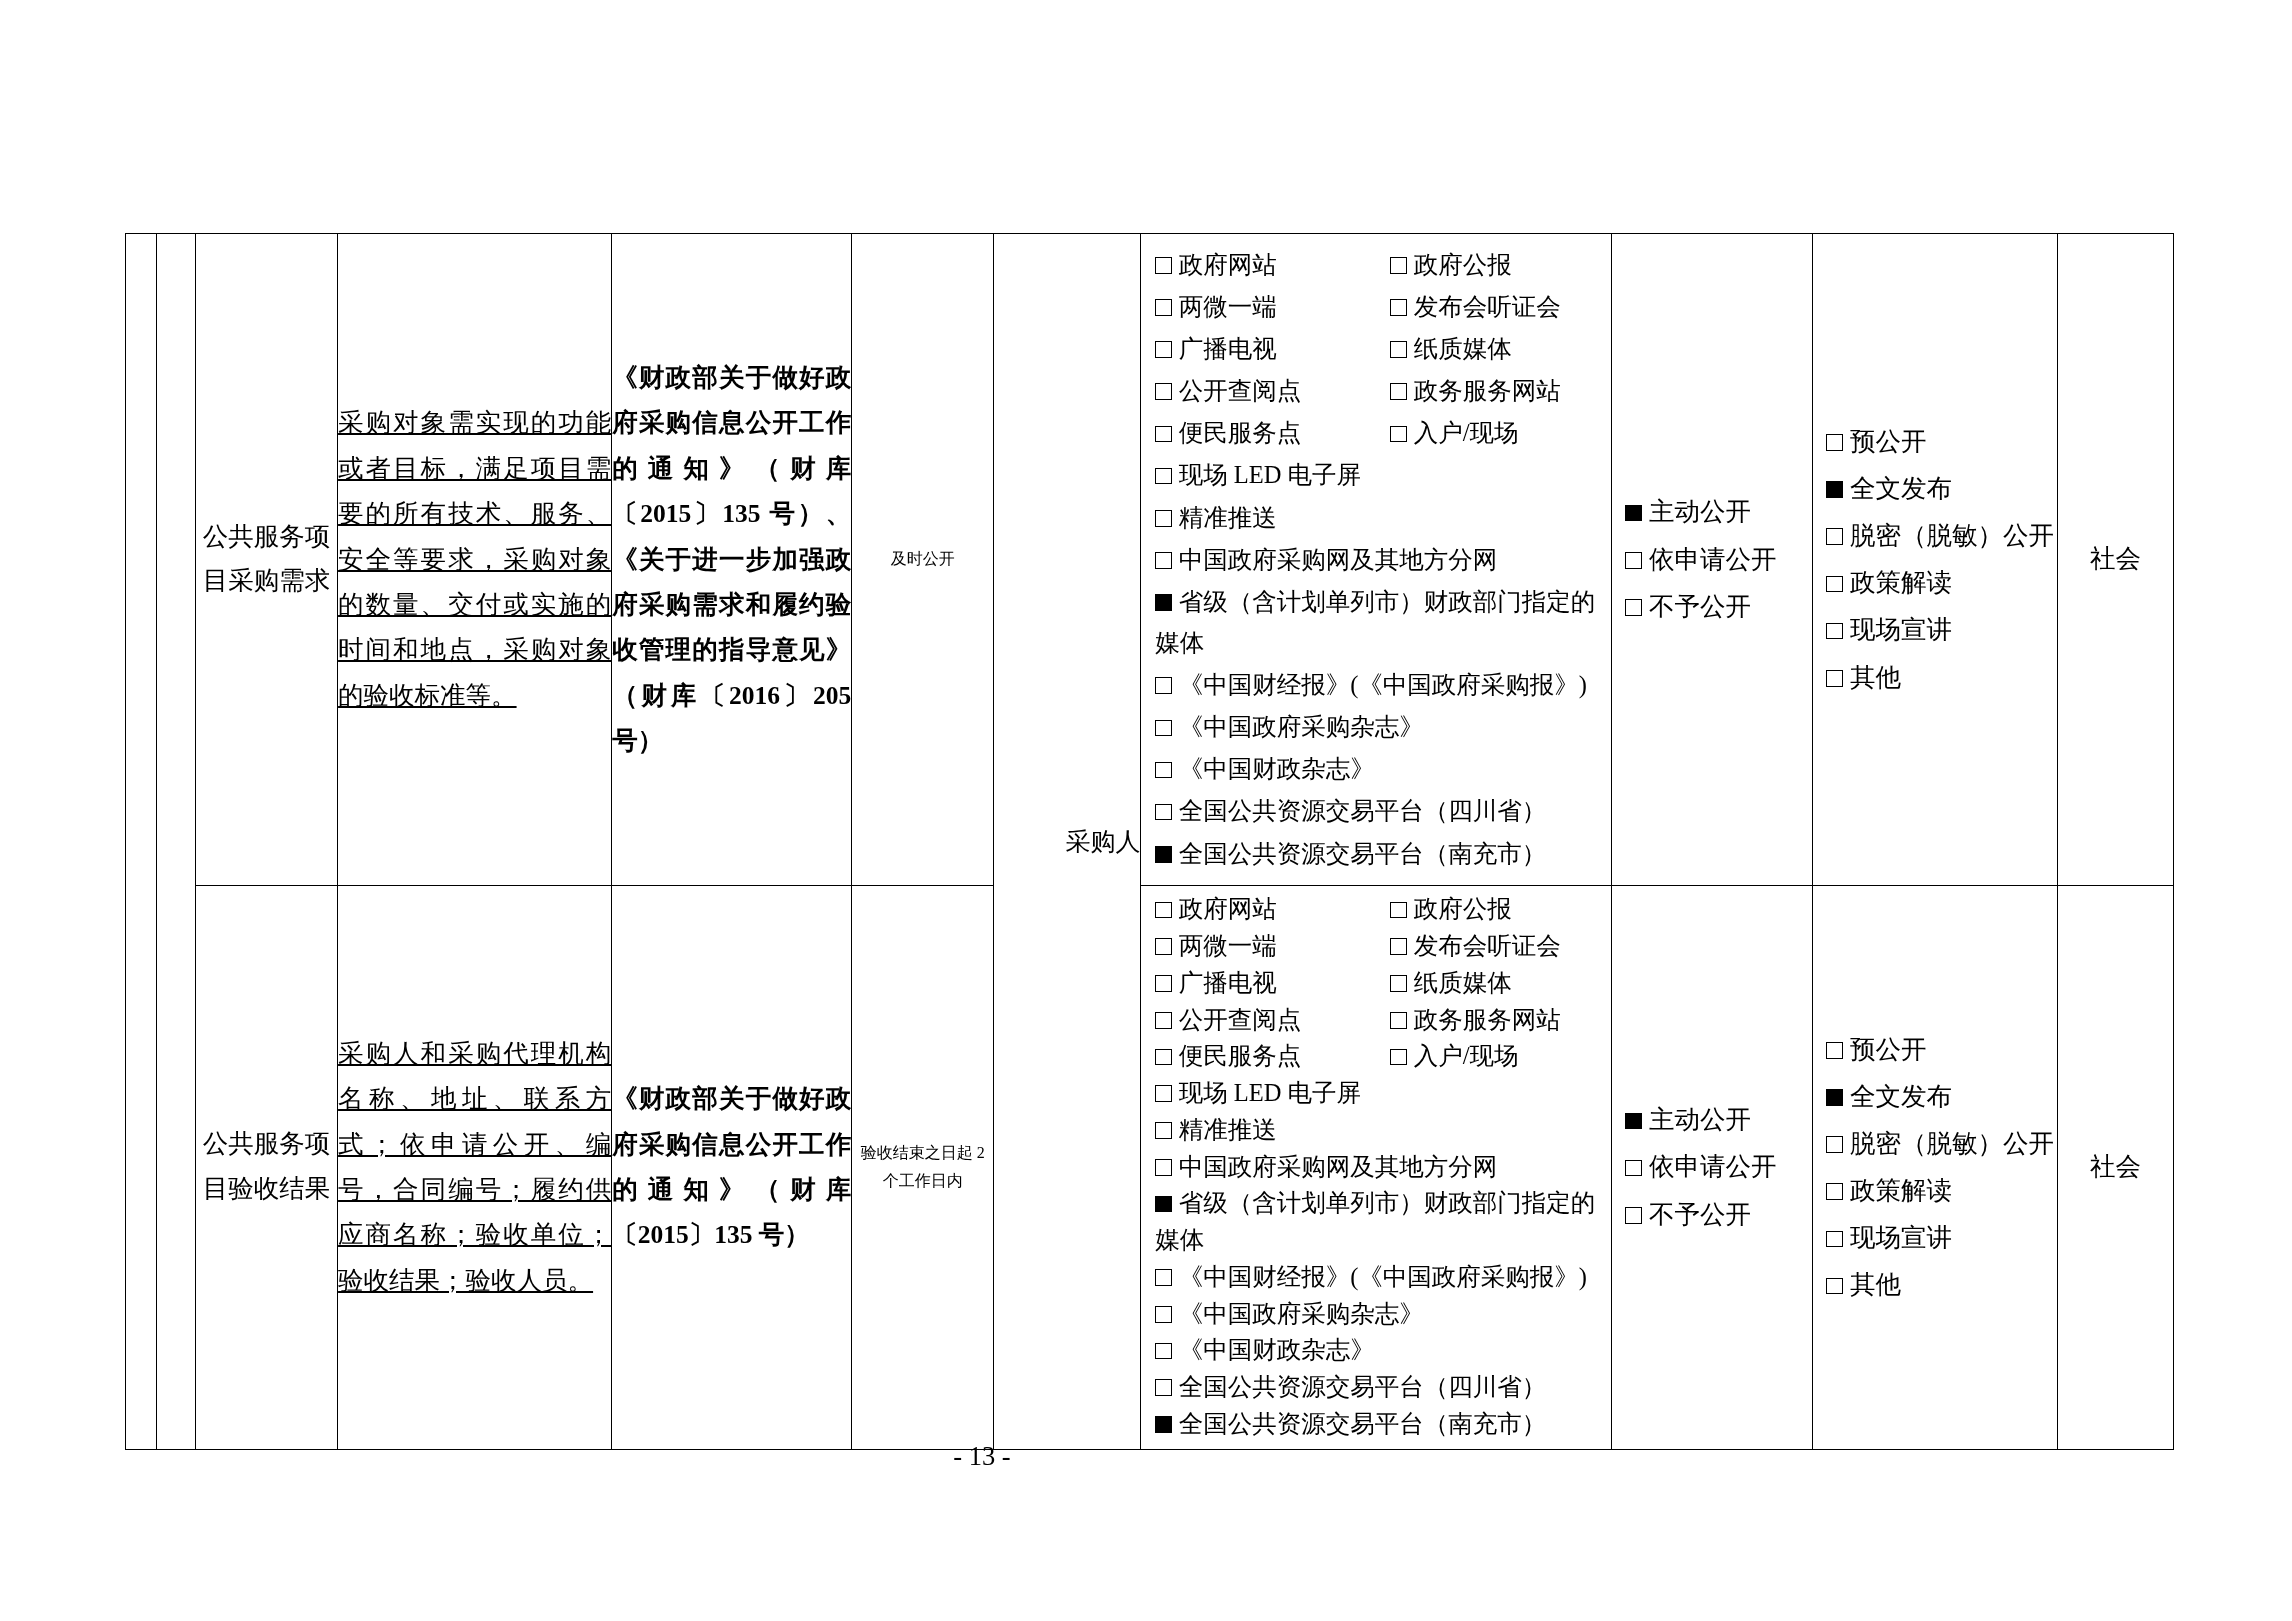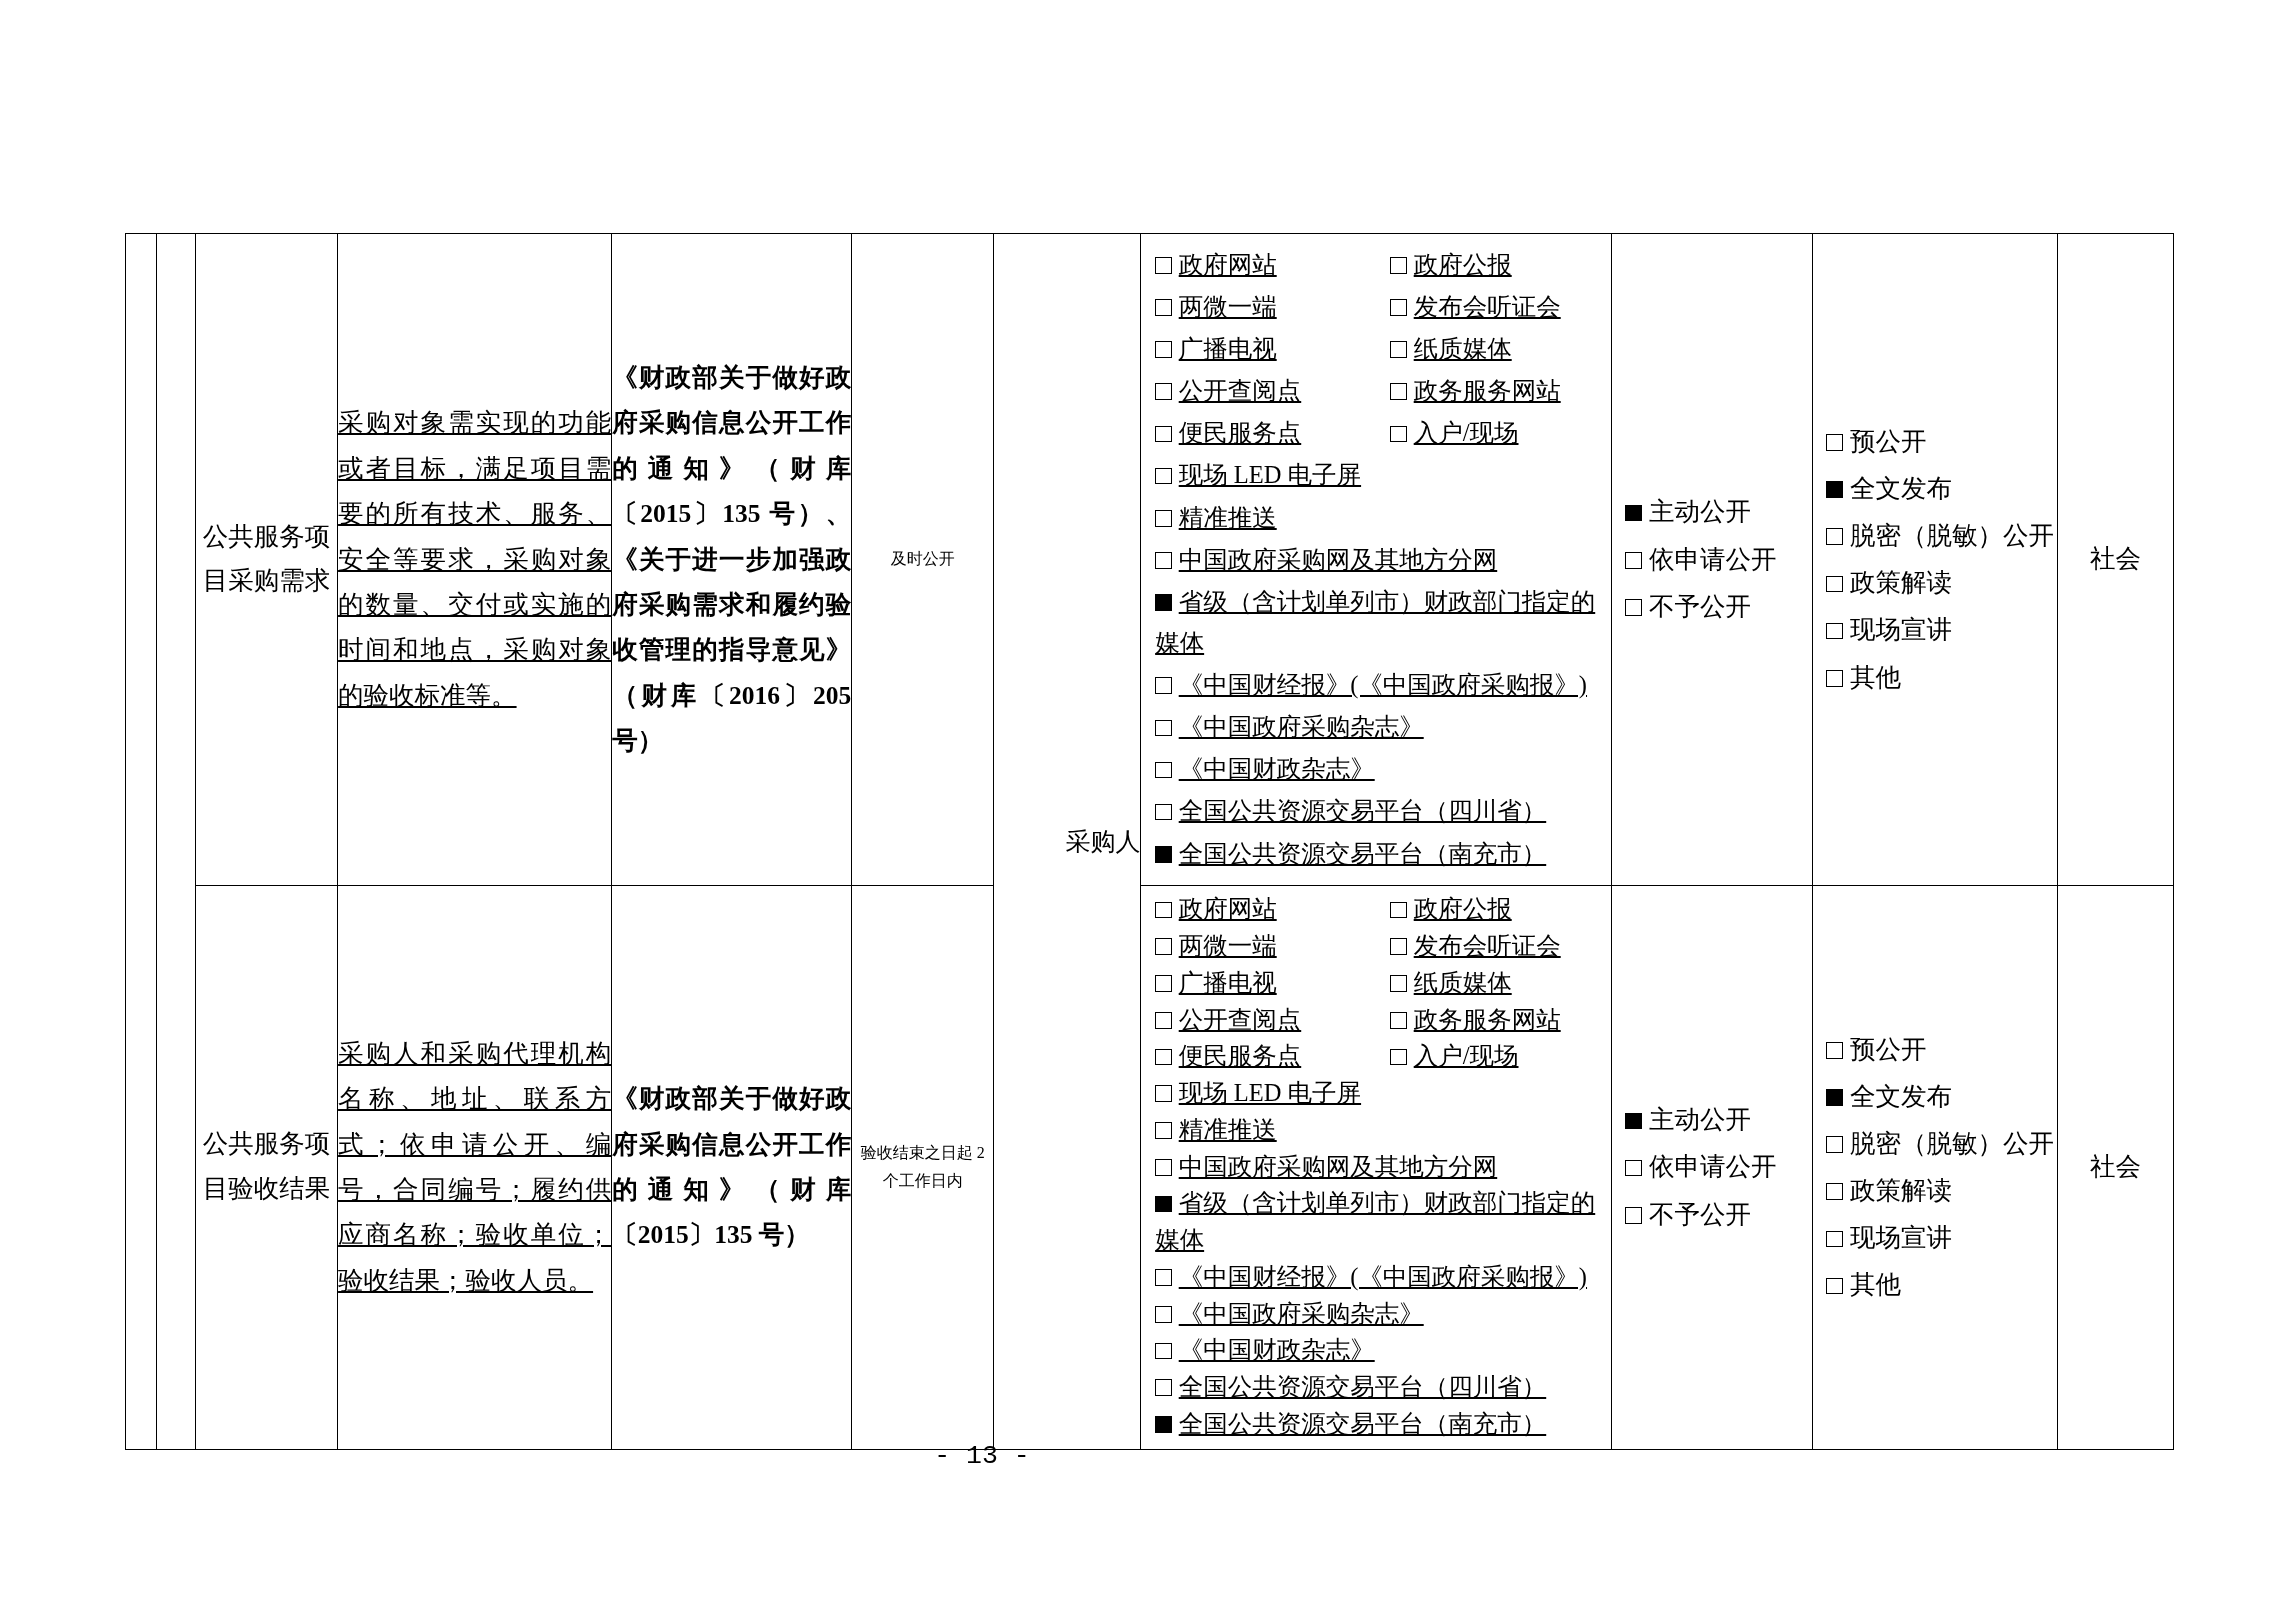--- a/index.html
+++ b/index.html
@@ -77,21 +77,20 @@
     font-size: 16px;
     line-height: 1.78;
     padding: 9.8px 11.8px;
   }
   .cell-subject {
     text-align: right;
     font-size: 25px;
   }
   .opt-list {
     padding: 9.8px 11.8px 9.8px 13.7px;
-    text-decoration: underline;
   }
   .opt-row2 {
     display: flex;
   }
   .opt-row2 > .opt:first-child { width: 235px; flex: none; }
   .opt {
     font-size: 24.5px;
     line-height: 1.72;
     white-space: nowrap;
   }
@@ -124,21 +123,21 @@
   .compact .attr-list .opt, .compact .form-list .opt {
     line-height: 1.85;
   }
   .page-number {
     position: absolute;
     left: 0;
     top: 1441px;
     width: 1964px;
     text-align: center;
     font-size: 26.5px;
-    font-family: Liberation Mono, monospace;
+    font-family: Liberation Serif, serif;
   }
 </style>
 </head>
 <body>
 
 <div class="page">
 
   <table class="doc-table">
     <colgroup>
       <col class="c-narrow1">

